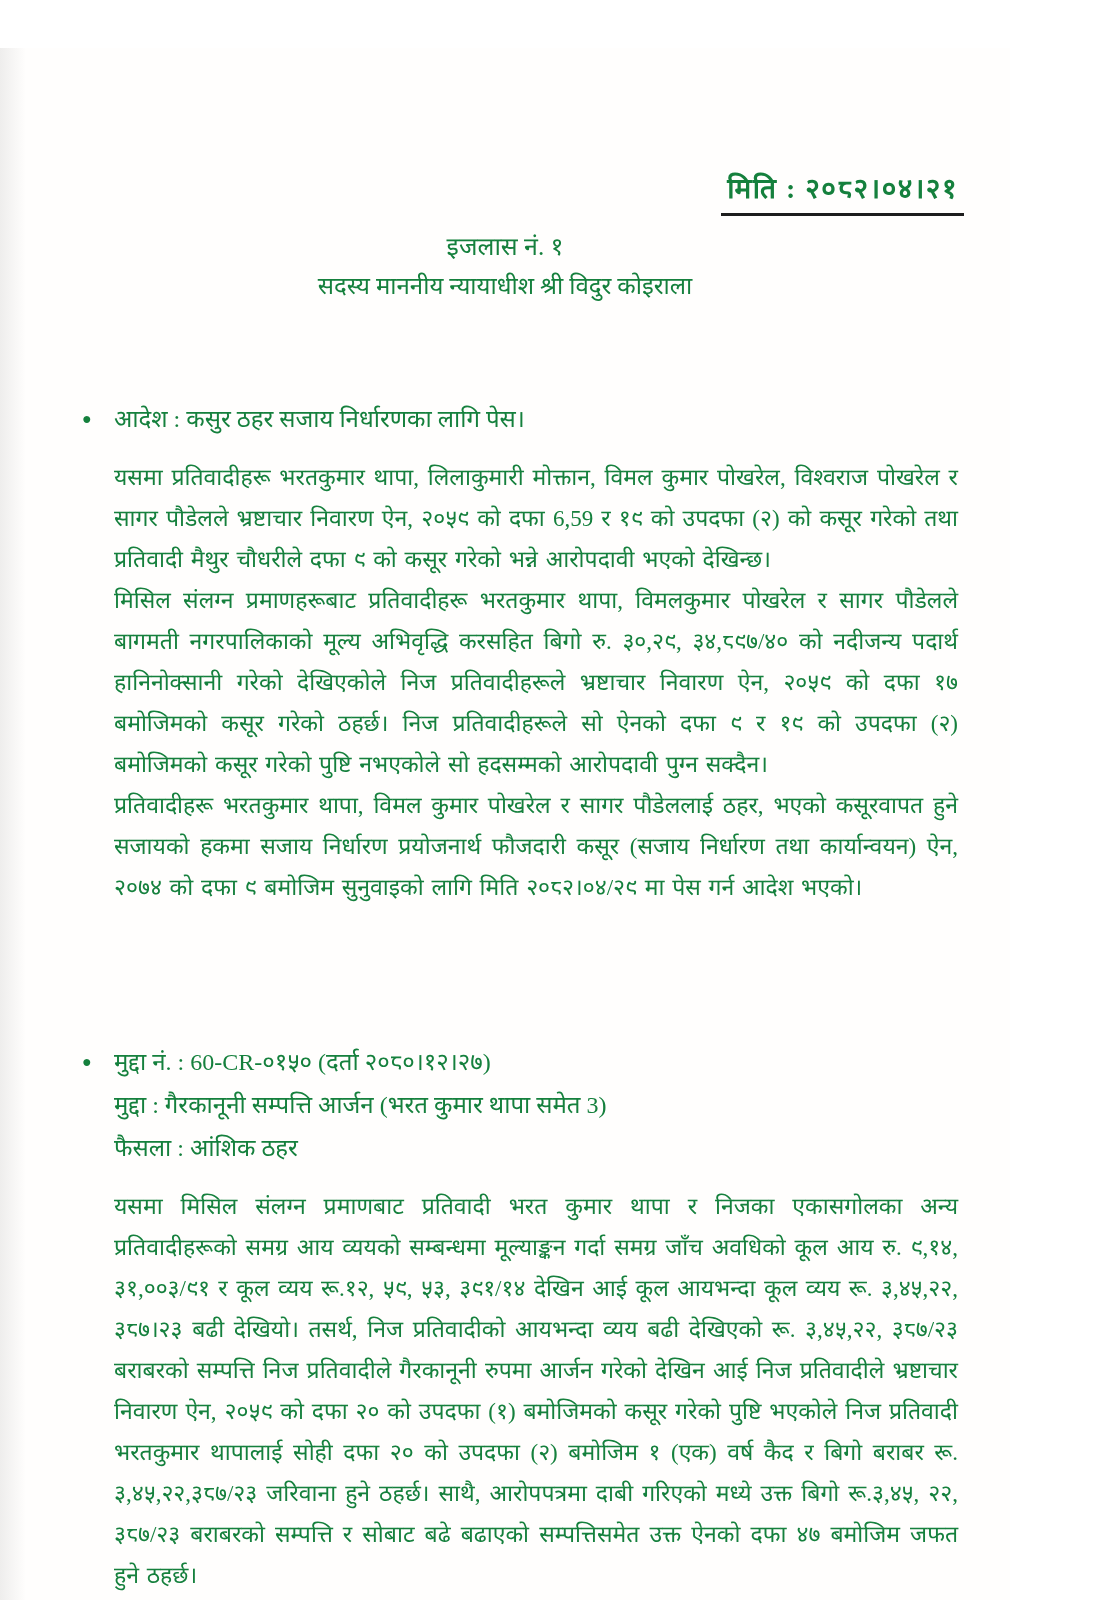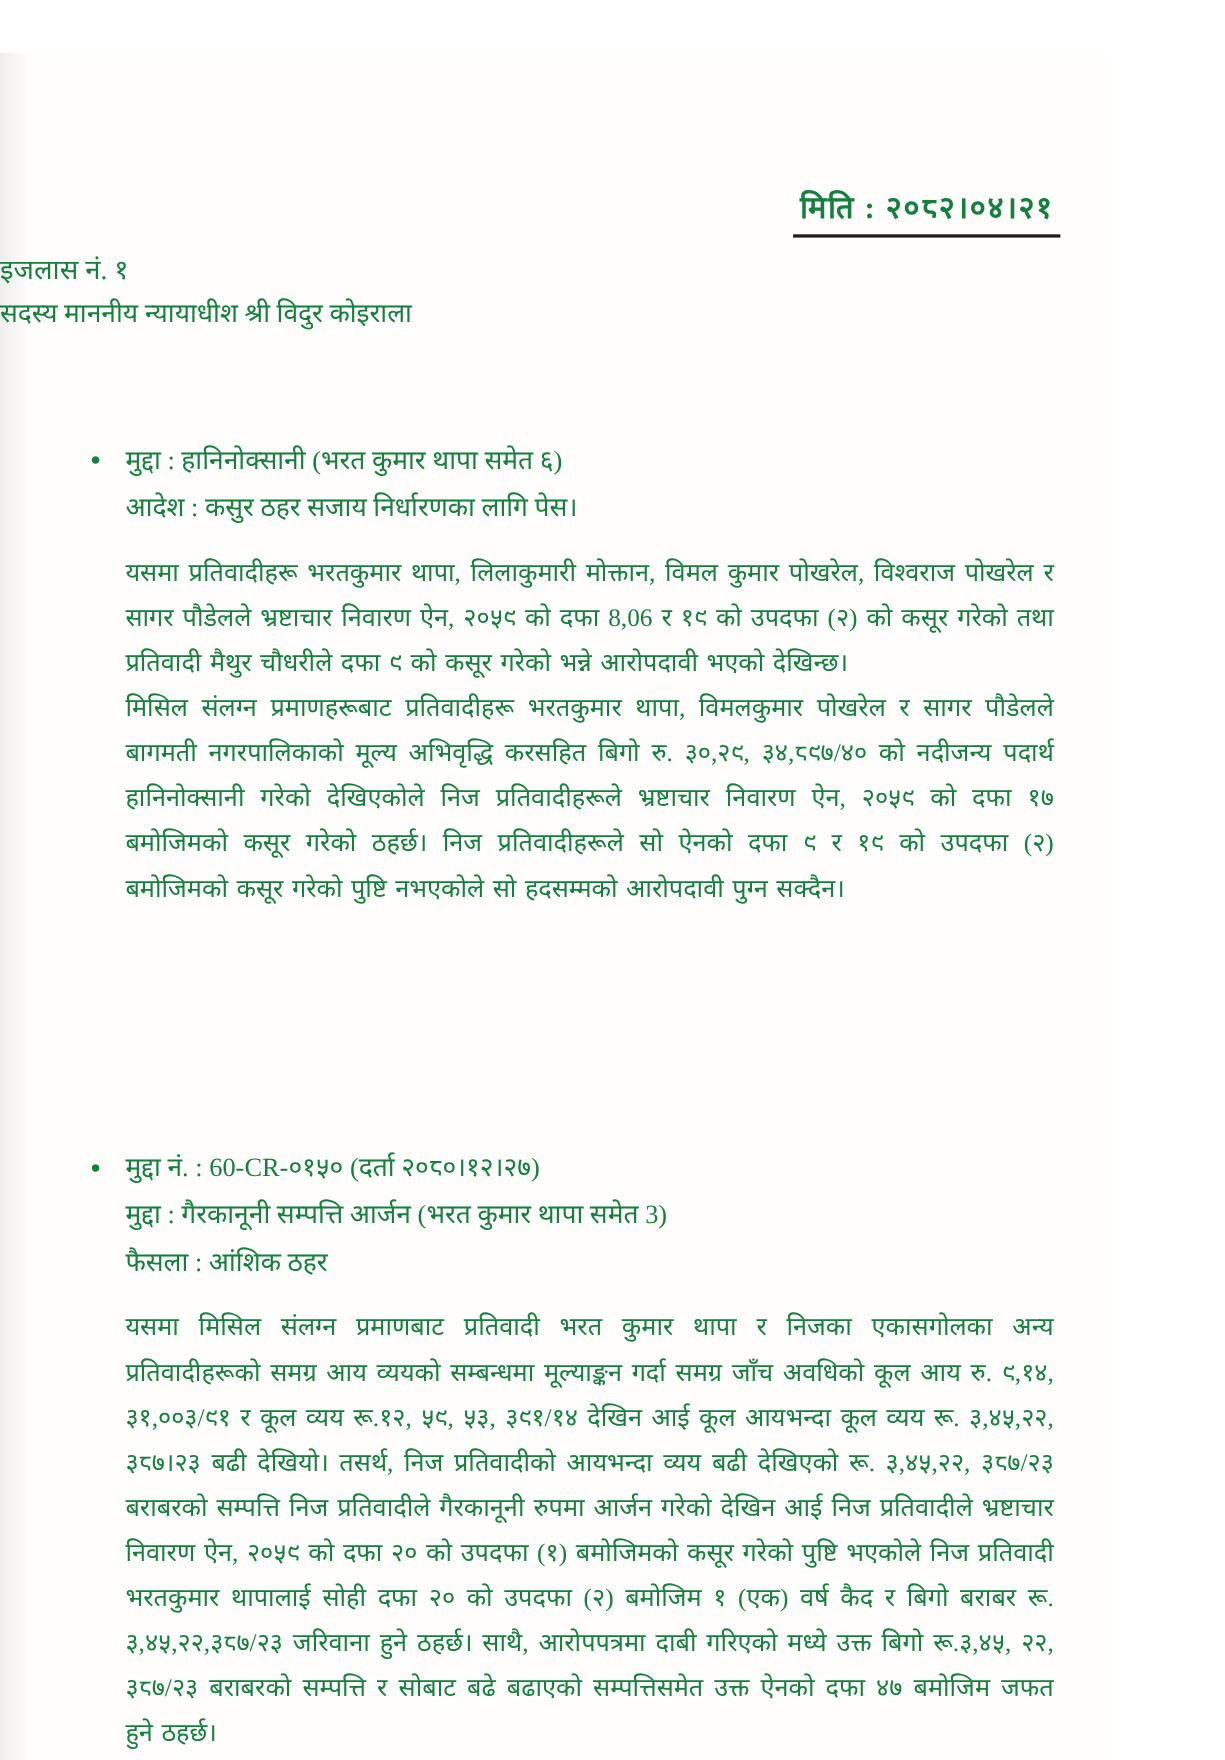--- a/index.html
+++ b/index.html
@@ -35,21 +35,21 @@
     letter-spacing: 1.5px;
     padding: 0 6px 7px 6px;
     border-bottom: 3px solid #1d1d1d;
     white-space: nowrap;
   }
   .header-block {
     position: absolute;
     top: 180px;
     left: 0;
     width: 100%;
-    text-align: left;
+    text-align: center;
   }
   .bench-number {
     font-size: 25px;
     line-height: 38px;
     margin-bottom: 2px;
   }
   .judge-line {
     font-size: 24px;
     line-height: 36px;
   }
@@ -90,26 +90,26 @@
   <div class="date-line">मिति : २०८२।०४।२१</div>
 
   <div class="header-block">
     <div class="bench-number">इजलास नं. १</div>
     <div class="judge-line">सदस्य माननीय न्यायाधीश श्री विदुर कोइराला</div>
   </div>
 
   <section class="case-section" id="case-1">
     <div class="case-meta">
       <span class="bullet">●</span>
-      <div class="meta-row">मुद्दा : हानिनोक्सानी (भरत कुमार थापा समेत ६)</div>
       <div class="meta-row">आदेश : कसुर ठहर सजाय निर्धारणका लागि पेस।</div>
     </div>
     <div class="case-body">
-      <p>यसमा प्रतिवादीहरू भरतकुमार थापा, लिलाकुमारी मोक्तान, विमल कुमार पोखरेल, विश्वराज पोखरेल र सागर पौडेलले भ्रष्टाचार निवारण ऐन, २०५९ को दफा 8,06 र १९ को उपदफा (२) को कसूर गरेको तथा प्रतिवादी मैथुर चौधरीले दफा ९ को कसूर गरेको भन्ने आरोपदावी भएको देखिन्छ।</p>
+      <p>यसमा प्रतिवादीहरू भरतकुमार थापा, लिलाकुमारी मोक्तान, विमल कुमार पोखरेल, विश्वराज पोखरेल र सागर पौडेलले भ्रष्टाचार निवारण ऐन, २०५९ को दफा 6,59 र १९ को उपदफा (२) को कसूर गरेको तथा प्रतिवादी मैथुर चौधरीले दफा ९ को कसूर गरेको भन्ने आरोपदावी भएको देखिन्छ।</p>
       <p>मिसिल संलग्न प्रमाणहरूबाट प्रतिवादीहरू भरतकुमार थापा, विमलकुमार पोखरेल र सागर पौडेलले बागमती नगरपालिकाको मूल्य अभिवृद्धि करसहित बिगो रु. ३०,२९, ३४,८९७/४० को नदीजन्य पदार्थ हानिनोक्सानी गरेको देखिएकोले निज प्रतिवादीहरूले भ्रष्टाचार निवारण ऐन, २०५९ को दफा १७ बमोजिमको कसूर गरेको ठहर्छ। निज प्रतिवादीहरूले सो ऐनको दफा ९ र १९ को उपदफा (२) बमोजिमको कसूर गरेको पुष्टि नभएकोले सो हदसम्मको आरोपदावी पुग्न सक्दैन।</p>
+      <p>प्रतिवादीहरू  भरतकुमार थापा, विमल कुमार पोखरेल र सागर पौडेललाई ठहर, भएको कसूरवापत हुने सजायको हकमा सजाय निर्धारण प्रयोजनार्थ फौजदारी कसूर (सजाय निर्धारण तथा कार्यान्वयन) ऐन, २०७४ को दफा ९ बमोजिम सुनुवाइको लागि मिति २०८२।०४/२९ मा पेस गर्न आदेश भएको।</p>
     </div>
   </section>
 
   <section class="case-section" id="case-2">
     <div class="case-meta">
       <span class="bullet">●</span>
       <div class="meta-row">मुद्दा नं. : 60-CR-०१५० (दर्ता २०८०।१२।२७)</div>
       <div class="meta-row">मुद्दा : गैरकानूनी सम्पत्ति आर्जन (भरत कुमार थापा समेत 3)</div>
       <div class="meta-row">फैसला : आंशिक ठहर</div>
     </div>

